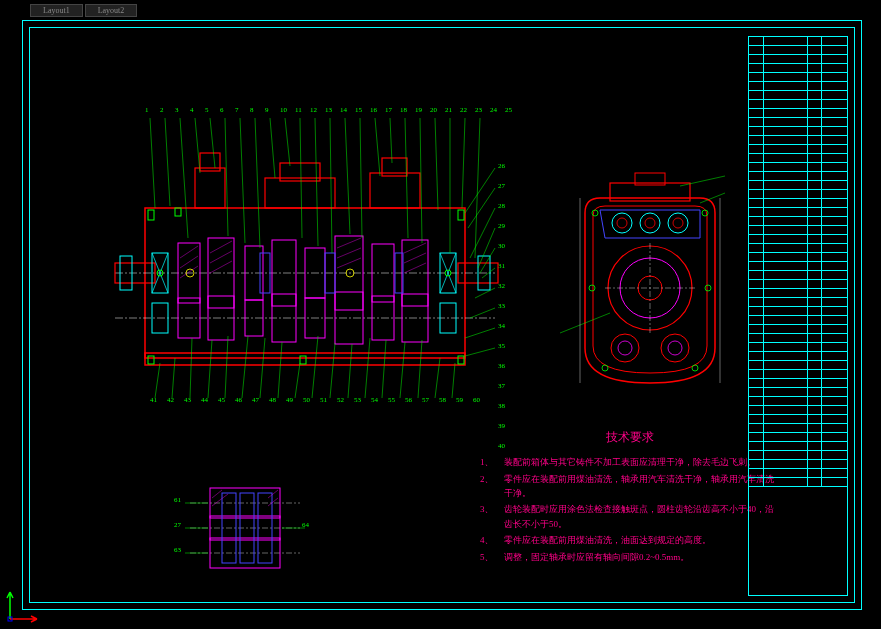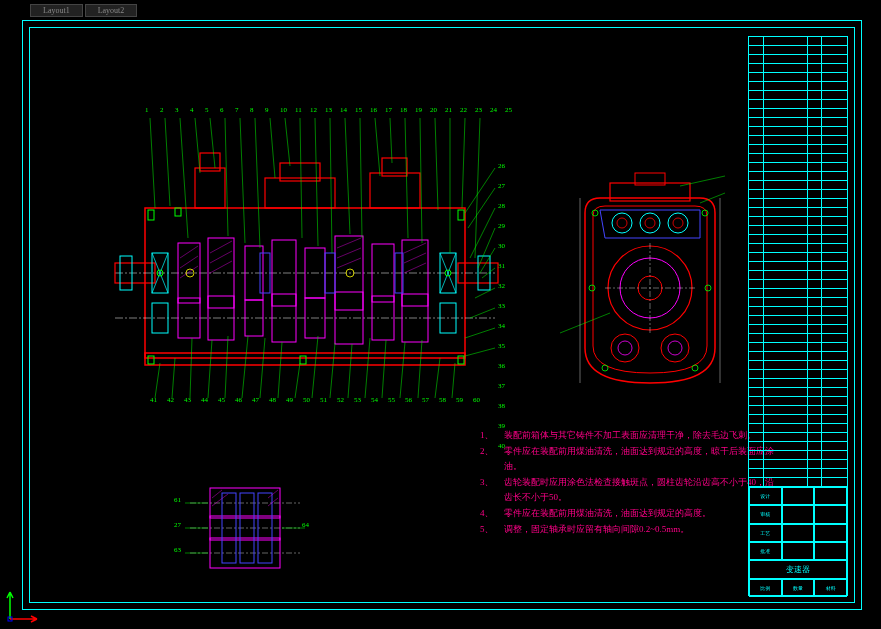--- a/index.html
+++ b/index.html
@@ -273,28 +273,29 @@
 <line x1="5" y1="85" x2="28" y2="85" stroke="#0f0" stroke-width="0.5"></line>
 <line x1="102" y1="60" x2="125" y2="60" stroke="#0f0" stroke-width="0.5"></line>
 </svg>
 <span class="callout" style="left:-6px;top:28px">61</span>
 <span class="callout" style="left:-6px;top:53px">27</span>
 <span class="callout" style="left:-6px;top:78px">63</span>
 <span class="callout" style="left:122px;top:53px">64</span>
 </div>
 
 <div class="notes">
+<div class="notes-title">技术要求</div>
 <div id="notes-list">
           <div class="notes-item">
             <span class="notes-num">1、</span>
             <span class="notes-txt">装配前箱体与其它铸件不加工表面应清理干净，除去毛边飞刺。</span>
           </div>
           <div class="notes-item">
             <span class="notes-num">2、</span>
-            <span class="notes-txt">零件应在装配前用煤油清洗，油面达到规定的高度，晾干后装面应涂油。</span>
+            <span class="notes-txt">零件应在装配前用煤油清洗，轴承用汽车清洗干净，轴承用汽车清洗干净。</span>
           </div>
           <div class="notes-item">
             <span class="notes-num">3、</span>
             <span class="notes-txt">齿轮装配时应用涂色法检查接触斑点，圆柱齿轮沿齿高不小于40，沿齿长不小于50。</span>
           </div>
           <div class="notes-item">
             <span class="notes-num">4、</span>
             <span class="notes-txt">零件应在装配前用煤油清洗，油面达到规定的高度。</span>
           </div>
           <div class="notes-item">
@@ -600,34 +601,16 @@
             <div class="tb-cell" style="width:15%"></div>
             <div class="tb-cell" style="width:25%"></div>
           </div>
           <div class="tb-row">
             <div class="tb-cell" style="width:15%"></div>
             <div class="tb-cell" style="width:45%"></div>
             <div class="tb-cell" style="width:15%"></div>
             <div class="tb-cell" style="width:25%"></div>
           </div>
         </div>
-<div class="tb-title">
-<div>设计</div>
-          <div></div>
-          <div></div>
-<div>审核</div>
-          <div></div>
-          <div></div>
-<div>工艺</div>
-          <div></div>
-          <div></div>
-<div>批准</div>
-          <div></div>
-          <div></div>
-<div style="grid-column:1/4;font-size:8px">变速器</div>
-<div>比例</div>
-          <div>数量</div>
-          <div>材料</div>
-</div>
 </div>
 
 </div>
 </div>
 
 </body></html>

